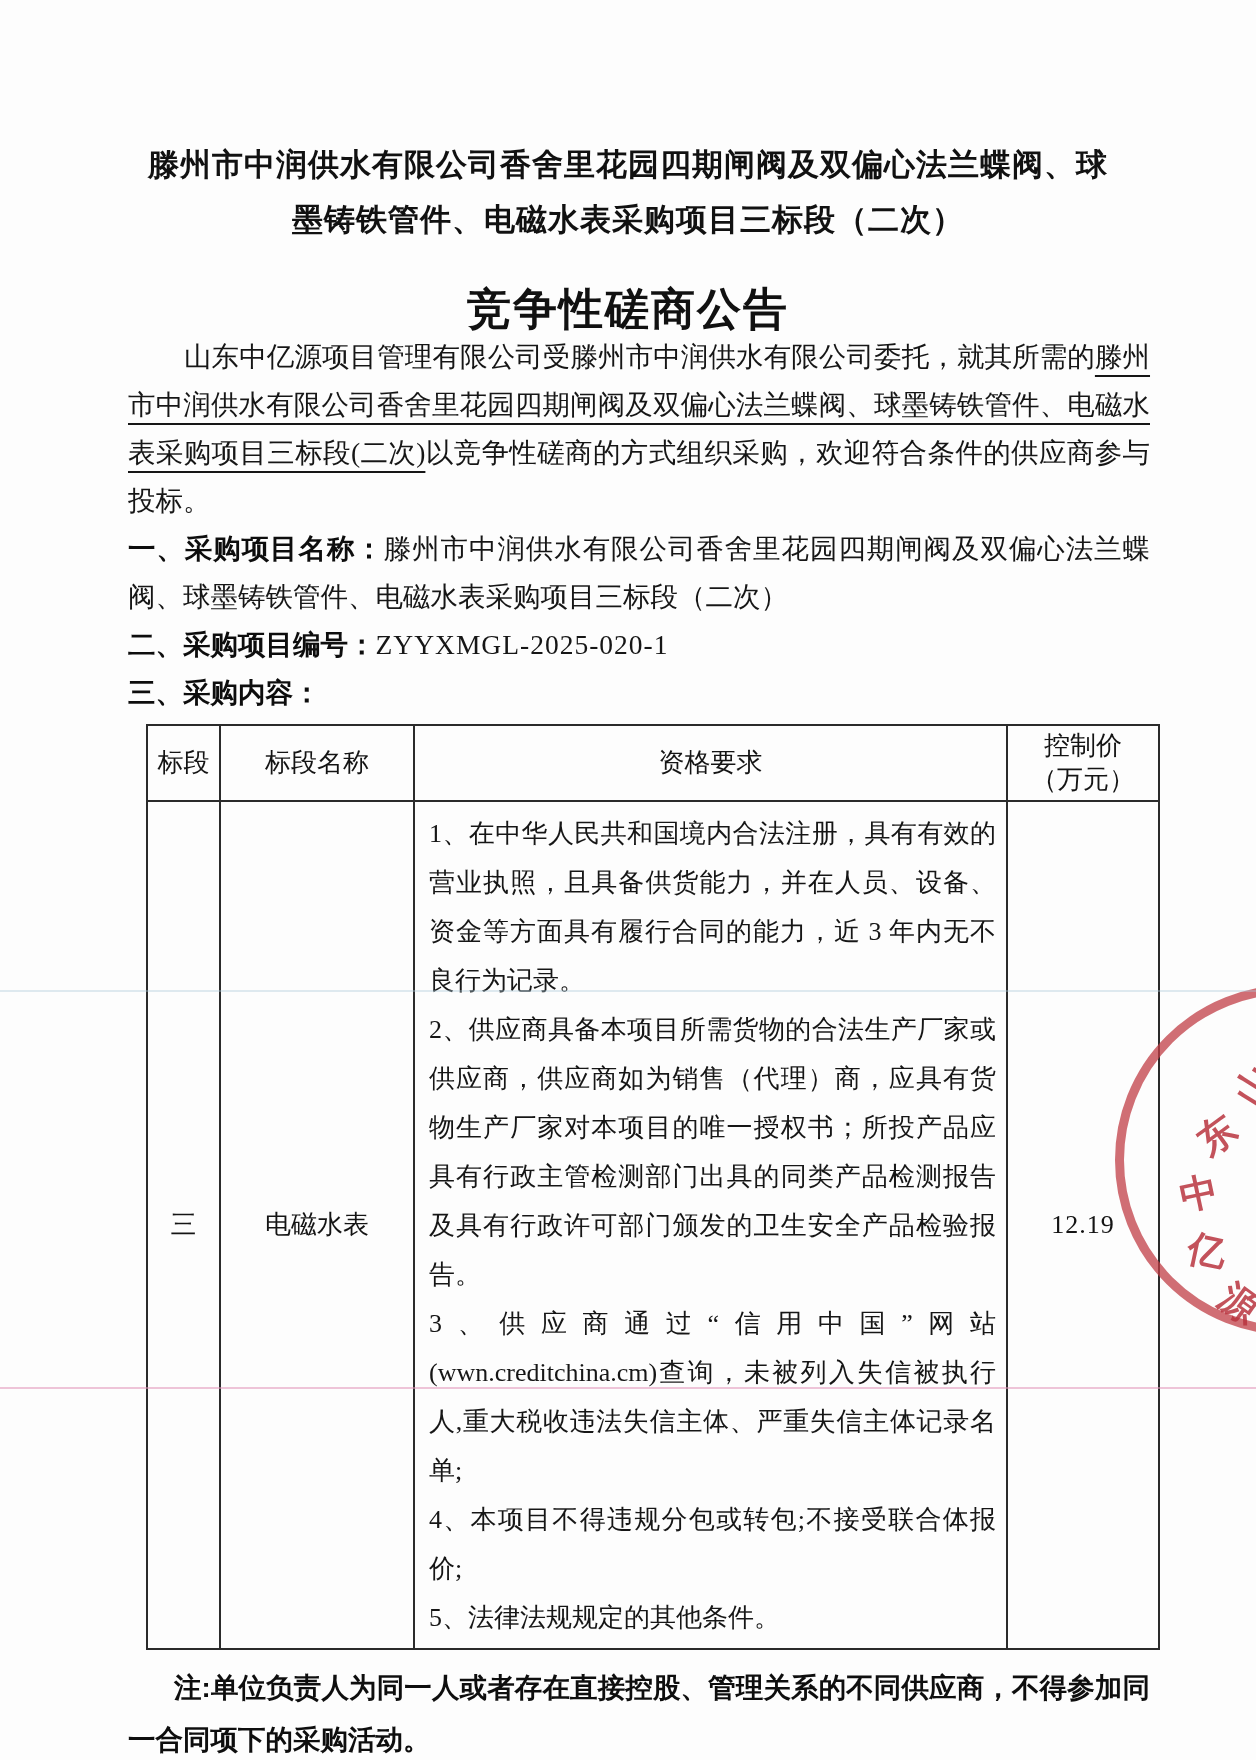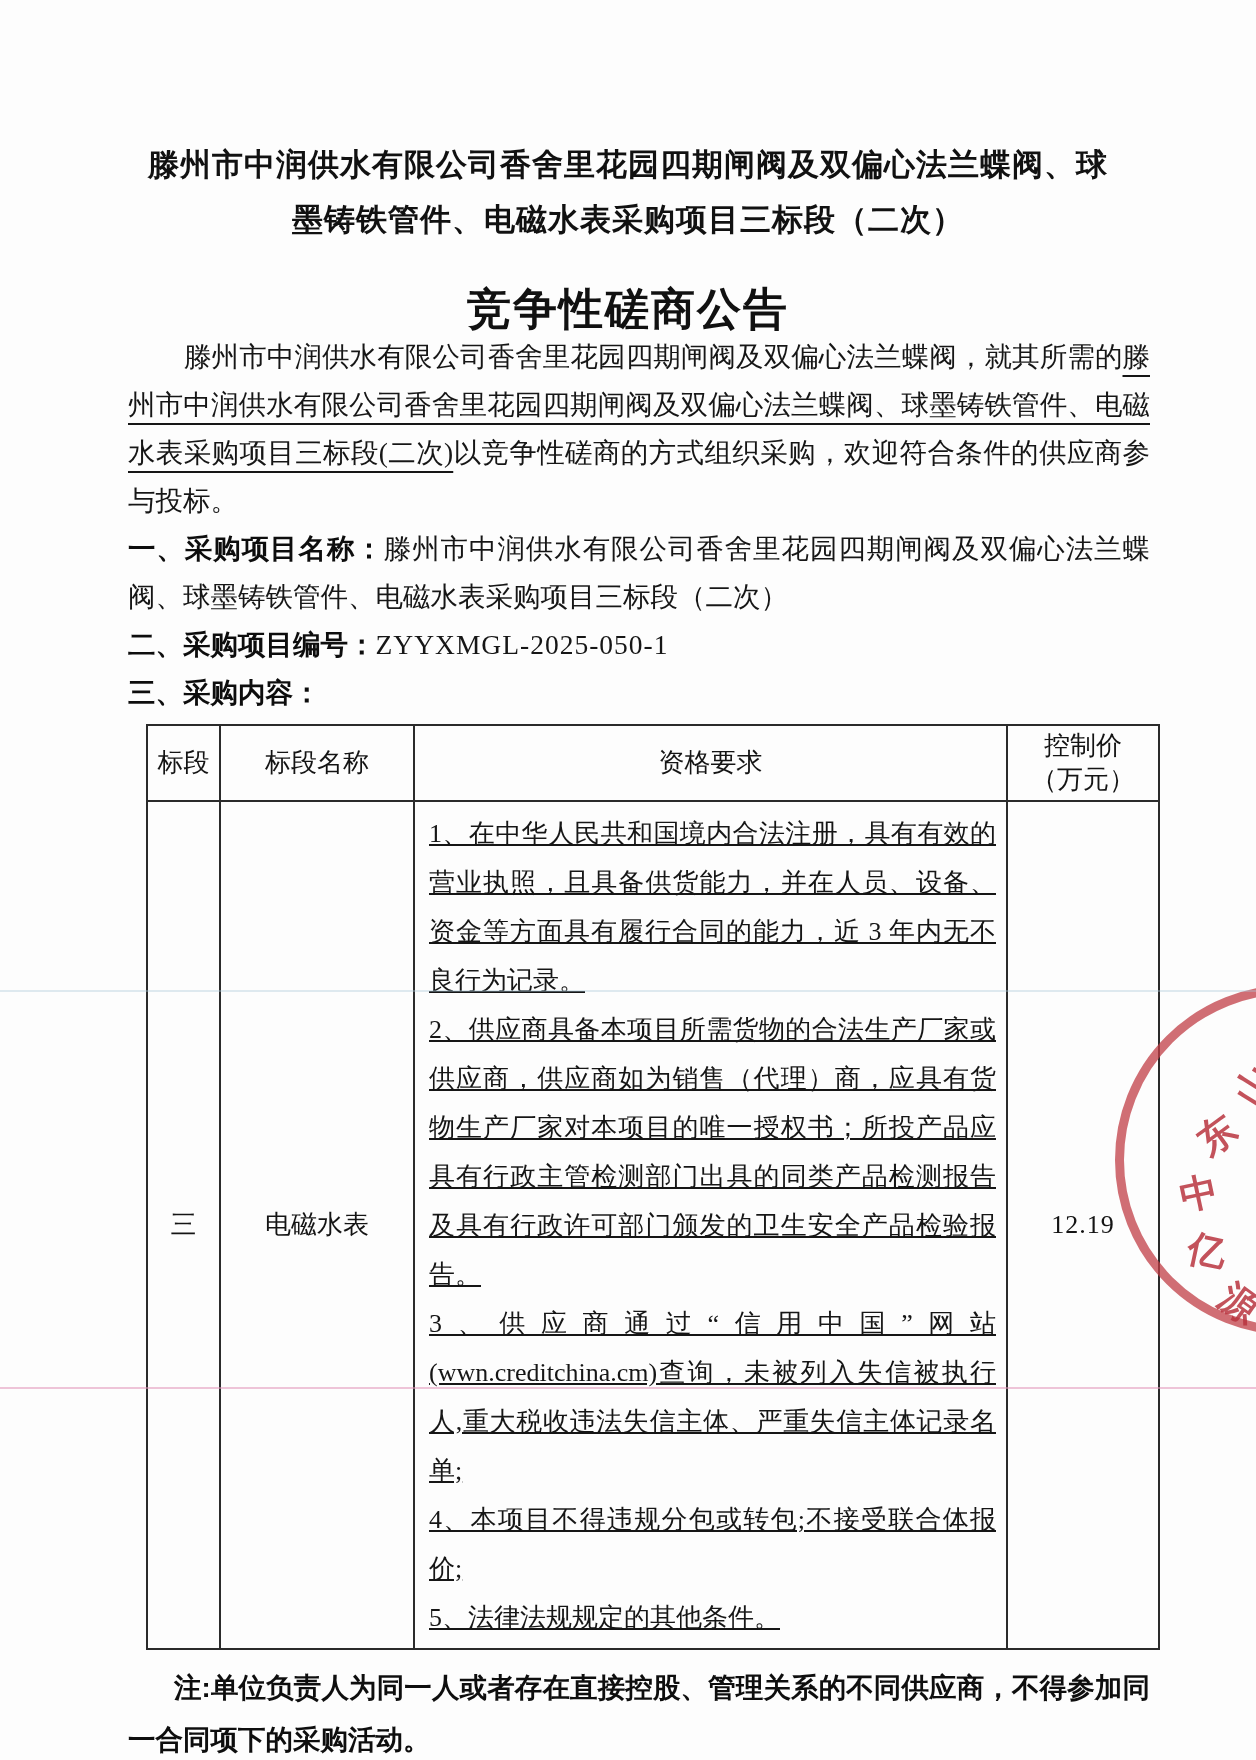--- a/index.html
+++ b/index.html
@@ -54,21 +54,21 @@
     text-align:center;vertical-align:middle;line-height:34px;
     color:#141414;
   }
   td.cell-mid{
     text-align:center;vertical-align:middle;font-size:26px;color:#141414;
   }
   td.req-cell{
     vertical-align:top;padding:7px 10px 6px 14px;
     font-size:26px;line-height:49px;text-align:justify;color:#161616;
   }
-  td.req-cell p{margin:0;text-decoration:underline;}
+  td.req-cell p{margin:0;}
   .note{
     margin:12px 0 0 0;
     font-family:"Liberation Sans",sans-serif;font-weight:bold;
     font-size:27.5px;line-height:52px;text-align:justify;
     text-indent:46px;color:#0e0e0e;
   }
   .scan-line{
     position:absolute;left:0;width:1256px;height:2px;
     pointer-events:none;z-index:5;
   }
@@ -97,25 +97,25 @@
 
   <div class="title-block">
     <div>滕州市中润供水有限公司香舍里花园四期闸阀及双偏心法兰蝶阀、球</div>
     <div>墨铸铁管件、电磁水表采购项目三标段（二次）</div>
   </div>
 
   <div class="subtitle">竞争性磋商公告</div>
 
   <div class="content">
 
-    <p class="intro"><span>滕州市中润供水有限公司香舍里花园四期闸阀及双偏心法兰蝶阀，就其所需的</span><span class="u">滕州市中润供水有限公司香舍里花园四期闸阀及双偏心法兰蝶阀、球墨铸铁管件、电磁水表采购项目三标段(二次)</span><span>以竞争性磋商的方式组织采购，欢迎符合条件的供应商参与投标。</span></p>
+    <p class="intro"><span>山东中亿源项目管理有限公司受滕州市中润供水有限公司委托，就其所需的</span><span class="u">滕州市中润供水有限公司香舍里花园四期闸阀及双偏心法兰蝶阀、球墨铸铁管件、电磁水表采购项目三标段(二次)</span><span>以竞争性磋商的方式组织采购，欢迎符合条件的供应商参与投标。</span></p>
 
     <p class="numbered"><span class="label">一、采购项目名称：</span><span>滕州市中润供水有限公司香舍里花园四期闸阀及双偏心法兰蝶阀、球墨铸铁管件、电磁水表采购项目三标段（二次）</span></p>
 
-    <p class="numbered"><span class="label">二、采购项目编号：</span><span class="code-val">ZYYXMGL-2025-050-1</span></p>
+    <p class="numbered"><span class="label">二、采购项目编号：</span><span class="code-val">ZYYXMGL-2025-020-1</span></p>
 
     <p class="numbered"><span class="label">三、采购内容：</span></p>
 
     <table class="purchase">
       <colgroup>
         <col class="c1">
           <col class="c2">
           <col class="c3">
           <col class="c4">
       </colgroup>

